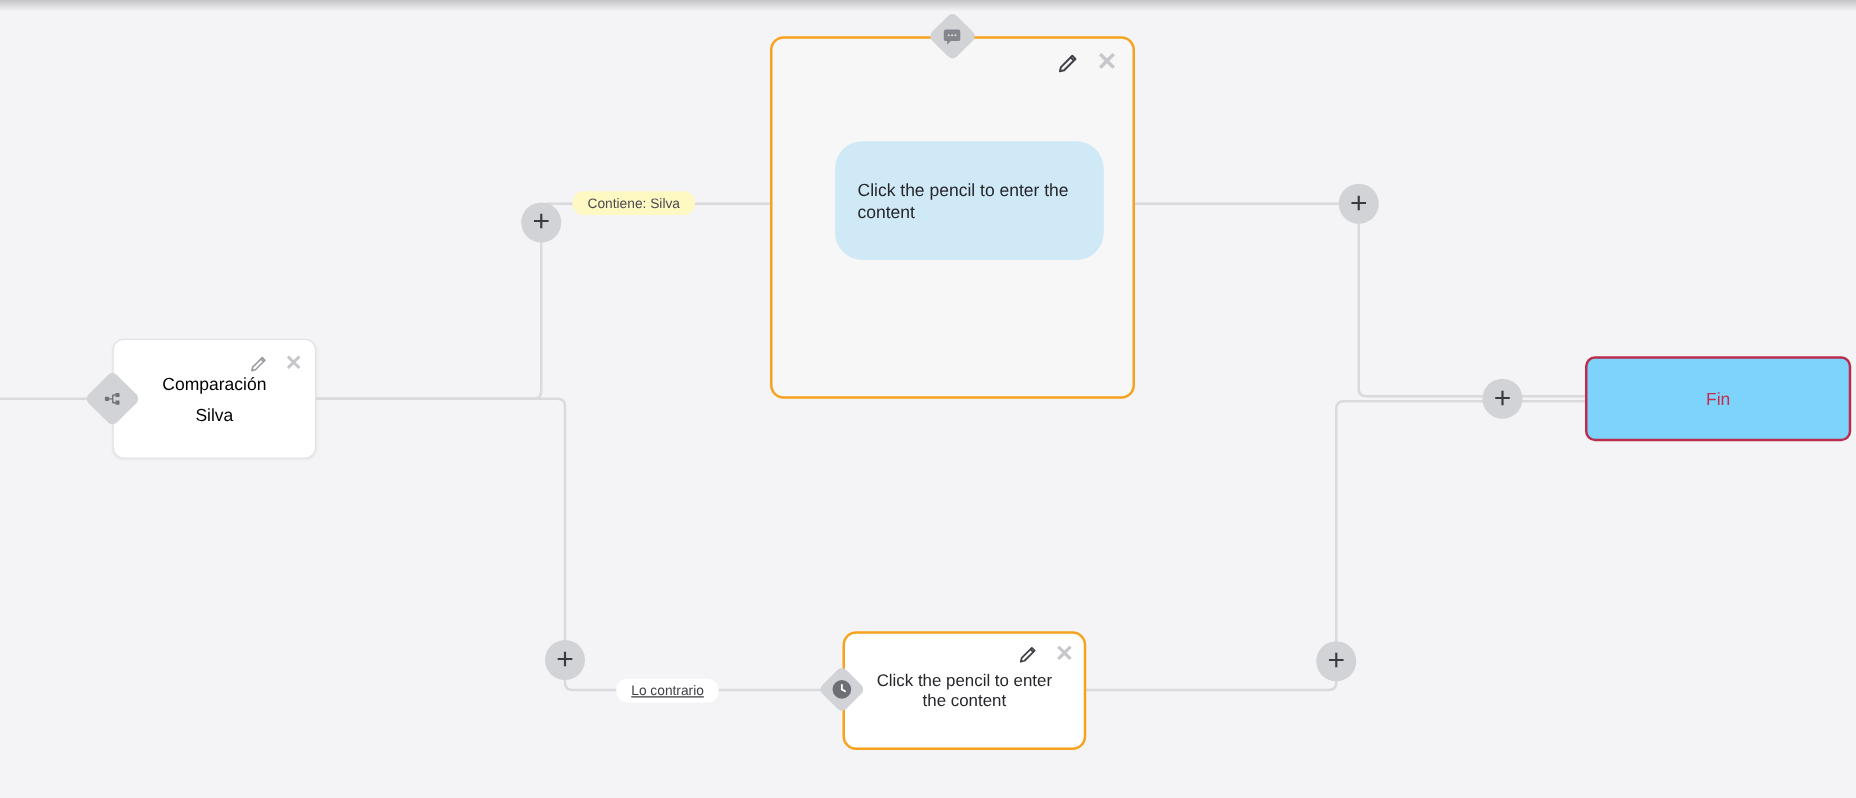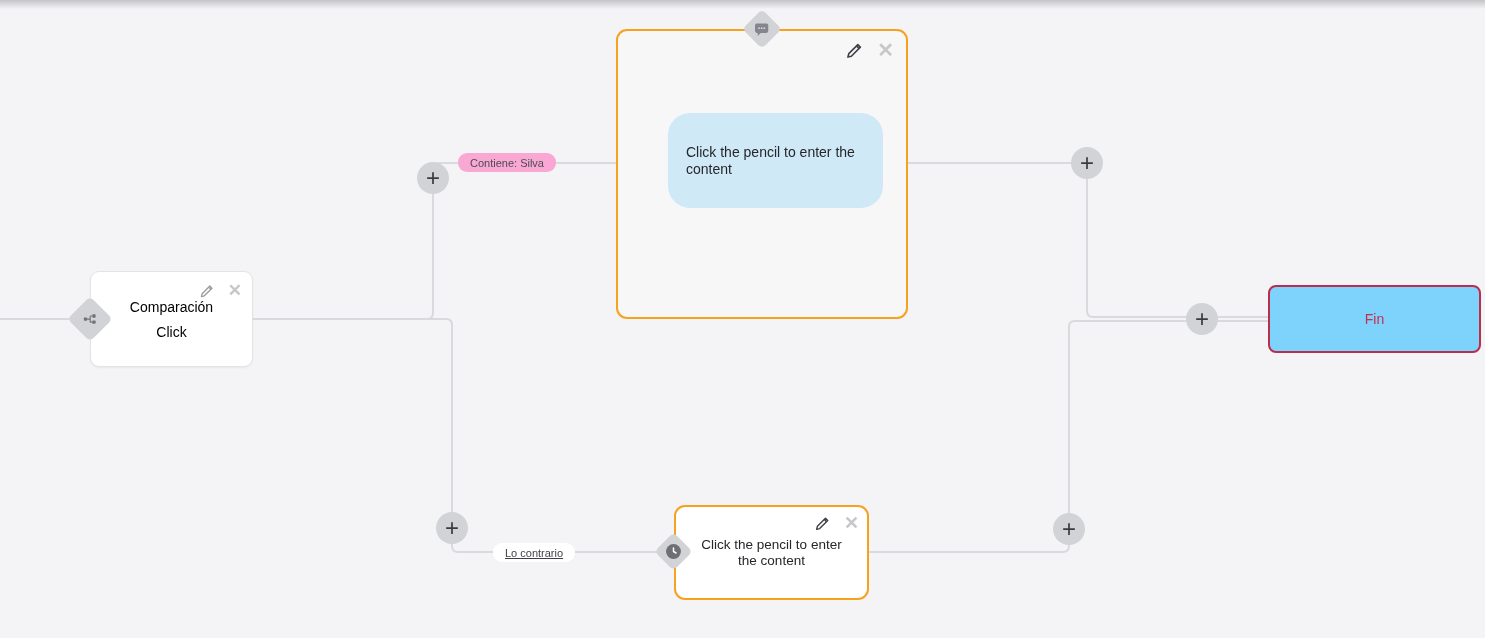--- a/index.html
+++ b/index.html
@@ -11,21 +11,21 @@
   svg.edges path{fill:none;stroke:#d9d9de;stroke-width:2;}
 
   
   .plus-btn{position:absolute;width:32px;height:32px;border-radius:50%;background:#d2d3d7;
     color:#3a3a40;display:flex;align-items:center;justify-content:center;font-size:24px;
     font-weight:400;line-height:1;z-index:3;cursor:pointer;user-select:none;}
 
   
   .edge-label{position:absolute;z-index:2;font-size:11px;color:#4b4b52;display:flex;
     align-items:center;justify-content:center;border-radius:9px;padding:0 12px;height:19px;white-space:nowrap;}
-  .edge-label.gray{background:#f9a8d4;}
+  .edge-label.gray{background:#fef9c3;}
   .edge-label.white{background:#ffffff;color:#3f3f46;}
 
   
   .diamond{position:absolute;background:#d2d3d7;border-radius:5px;transform:rotate(45deg);
     display:flex;align-items:center;justify-content:center;z-index:5;}
   .diamond .d-icon{transform:rotate(-45deg);display:flex;align-items:center;justify-content:center;}
 
   
   .card{position:absolute;box-sizing:border-box;z-index:4;}
   .icon-row{position:absolute;display:flex;align-items:center;gap:13px;z-index:6;}
@@ -85,21 +85,21 @@
     <div class="icon-row" style="top:10px;right:10px;">
       <span class="icon-btn">
         <svg viewBox="0 0 24 24" width="16" height="16">
           <path fill="none" stroke="#9a9aa1" stroke-width="2" stroke-linejoin="round" d="M16.2 4.6l3.2 3.2L8 19.2l-4.3 1.1 1.1-4.3z"></path>
           <path fill="none" stroke="#9a9aa1" stroke-width="2" d="M14.6 6.2l3.2 3.2"></path>
         </svg>
       </span>
       <span class="icon-btn x-glyph">✕</span>
     </div>
     <div class="t">Comparación</div>
-    <div class="t">Click</div>
+    <div class="t">Silva</div>
   </div>
 
   <div class="diamond" style="left:74px;top:303px;width:32px;height:32px;">
     <span class="d-icon">
       <svg viewBox="0 0 16 16" width="14" height="14">
         <rect x="1" y="6.2" width="3.8" height="3.8" rx="0.8" fill="#717179"></rect>
         <path d="M4.8 8.1 H8.2 M8.2 4.6 V11.6 M8.2 4.6 H10.6 M8.2 11.6 H10.6" stroke="#717179" stroke-width="1.3" fill="none"></path>
         <rect x="10.6" y="2.7" width="3.8" height="3.8" rx="0.8" fill="#717179"></rect>
         <rect x="10.6" y="9.7" width="3.8" height="3.8" rx="0.8" fill="#717179"></rect>
       </svg>

